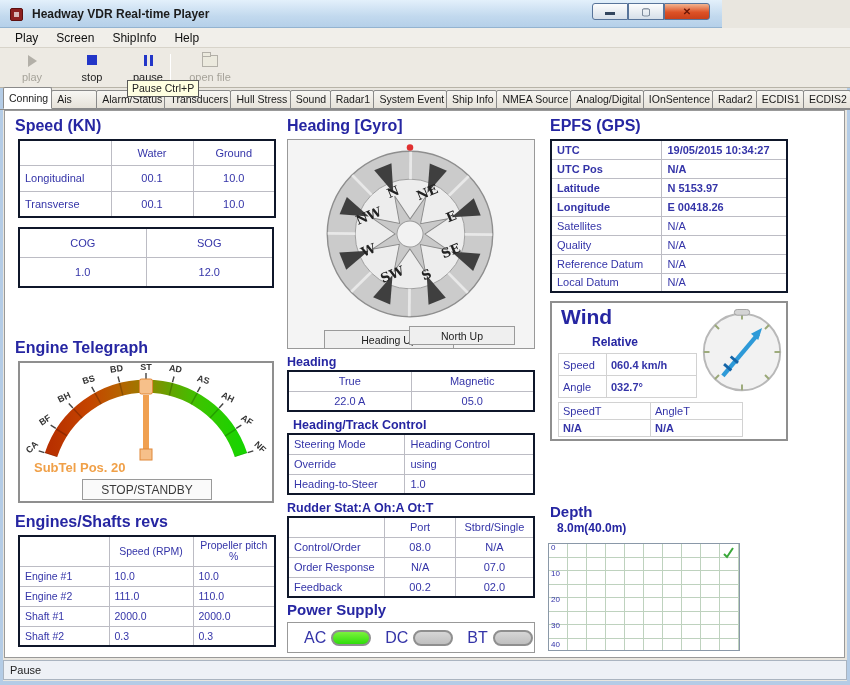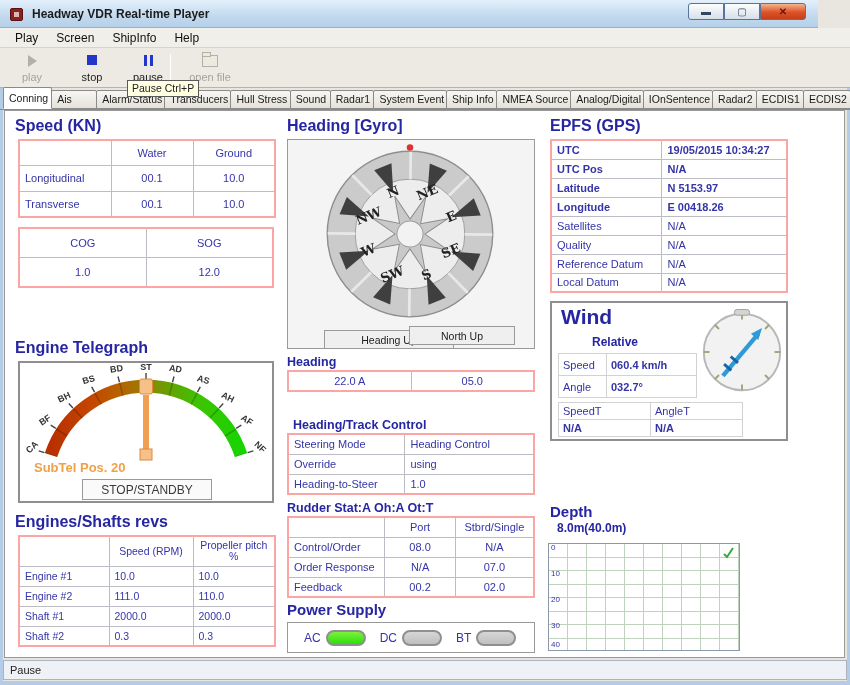--- a/index.html
+++ b/index.html
@@ -1,20 +1,20 @@
 <!DOCTYPE html>
 <html><head>
 <meta charset="utf-8">
 <style>
   html,body{margin:0;padding:0;background:#555;}
   *{box-sizing:border-box;font-family:"Liberation Sans",sans-serif;}
   .window{position:relative;width:850px;height:685px;background:#e9e6df;overflow:hidden;}
   .edge{position:absolute;background:#b4cce6;z-index:0;}
   
-  .titlebar{position:absolute;left:0;top:0;width:818px;height:28px;
+  .titlebar{position:absolute;left:0;top:0;width:722px;height:28px;
     background:linear-gradient(#e3f0fb,#c2d9ee 60%,#b5d0e9);border-bottom:1px solid #93b3d0;}
   .app-icon{position:absolute;left:10px;top:8px;width:13px;height:13px;border-radius:2px;
     background:#8d1f1f;border:1px solid #5d1010;}
   .app-icon::after{content:"";position:absolute;left:3px;top:3px;width:5px;height:5px;background:#d9b8b8;}
   .title-text{position:absolute;left:32px;top:7px;font-size:12px;font-weight:700;color:#1c1c1c;}
   .capbtns{position:absolute;right:12px;top:3px;display:flex;}
   .capbtn{width:36px;height:17px;border:1px solid #58749a;background:linear-gradient(#fdfdfd,#d6dfe9);
     display:flex;align-items:center;justify-content:center;font-size:10px;color:#33465e;}
   .capbtn.min{border-radius:3px 0 0 3px;}
   .capbtn.close{width:46px;border-radius:0 3px 3px 0;background:linear-gradient(#f2b490,#dd5226 55%,#c8401a);color:#6a1505;font-weight:700;}
@@ -54,37 +54,37 @@
     display:flex;align-items:flex-end;padding-left:3px;}
   .tab{height:19px;line-height:17px;padding:0 5px;font-size:10.5px;color:#1a1a1a;
     background:linear-gradient(#f7f6f3,#e6e2d9);border:1px solid #8a8a8a;border-radius:2px 2px 0 0;
     margin-right:-1px;white-space:nowrap;overflow:hidden;}
   .tab.active{height:22px;line-height:20px;background:#fff;border-bottom:1px solid #fff;z-index:2;position:relative;}
   
   .content{position:absolute;left:4px;top:110px;width:841px;height:548px;background:#fff;border:1px solid #999;}
   .sec-title{position:absolute;font-size:16px;font-weight:700;color:#2626a2;}
   .sub-title{position:absolute;font-size:12.5px;font-weight:700;color:#2626a2;}
   table.dt{border-collapse:collapse;table-layout:fixed;position:absolute;background:#fff;
-    border:2px solid #fca5a5;color:#3434a8;font-size:11px;}
+    border:2px solid #0f172a;color:#3434a8;font-size:11px;}
   table.dt td{border:1px solid #bcbcc4;text-align:center;padding:0 3px;overflow:hidden;white-space:nowrap;}
   table.dt td.l{text-align:left;padding-left:5px;}
   .b700{font-weight:700;}
   
   .tel-panel{position:absolute;border:2px solid #8f8f8f;background:#fff;}
   .subtel{position:absolute;left:14px;top:97px;font-size:13px;font-weight:600;color:#f0a048;}
   .stopbtn{position:absolute;left:62px;top:116px;width:130px;height:21px;border:1px solid #9a9a9a;
     background:#fafafa;font-size:12px;color:#3a3a3a;display:flex;align-items:center;justify-content:center;}
   
   .gyro-panel{position:absolute;border:1px solid #999;background:#f4f4f4;}
   .gyro-btn{position:absolute;height:19px;border:1px solid #9a9a9a;background:#efefef;font-size:10.5px;
     color:#222;display:flex;align-items:center;justify-content:center;}
   
   .power-panel{position:absolute;border:1px solid #999;background:#fff;display:flex;align-items:center;
     gap:14px;padding-left:16px;}
-  .pwr{display:flex;align-items:center;gap:5px;font-size:12px;color:#3434a8;}
+  .pwr{display:flex;align-items:center;gap:5px;font-size:16px;color:#3434a8;}
   .pill{width:40px;height:16px;border:2px solid #8f8f8f;border-radius:9px;background:linear-gradient(#d6d6d6,#bfbfbf);}
   .pill.on{background:linear-gradient(#7bf23c,#2ede0a);}
   
   .wind-panel{position:absolute;border:2px solid #8f8f8f;background:#fff;}
   .wind-title{position:absolute;left:9px;top:2px;font-size:21px;font-weight:700;color:#2626a2;}
   .wind-rel{position:absolute;left:40px;top:32px;font-size:12px;font-weight:700;color:#2626a2;}
   table.wt{border-collapse:collapse;table-layout:fixed;position:absolute;background:#fff;
     border:1px solid #404040;color:#3434a8;font-size:11px;}
   table.wt td{border:1px solid #d2d2d2;text-align:left;padding:0 4px;overflow:hidden;white-space:nowrap;}
   
@@ -361,20 +361,24 @@
       <div class="gyro-btn" style="left:121px;top:186px;width:106px;">North Up</div>
     </div>
 
     <div class="sub-title" style="left:282px;top:244px;">Heading</div>
     <table class="dt" style="left:282px;top:259px;width:248px;">
       <colgroup>
           <col style="width:122px;">
           <col style="width:122px;">
         </colgroup>
       <tbody>
+          <tr style="height:20px;">
+        <td>True</td>
+        <td>Magnetic</td>
+      </tr>
       <tr style="height:20px;">
         <td>22.0 A</td>
         <td>05.0</td>
       </tr>
     </tbody>
       </table>
 
     <div class="sub-title" style="left:288px;top:307px;">Heading/Track Control</div>
     <table class="dt" style="left:282px;top:322px;width:248px;">
       <colgroup>

